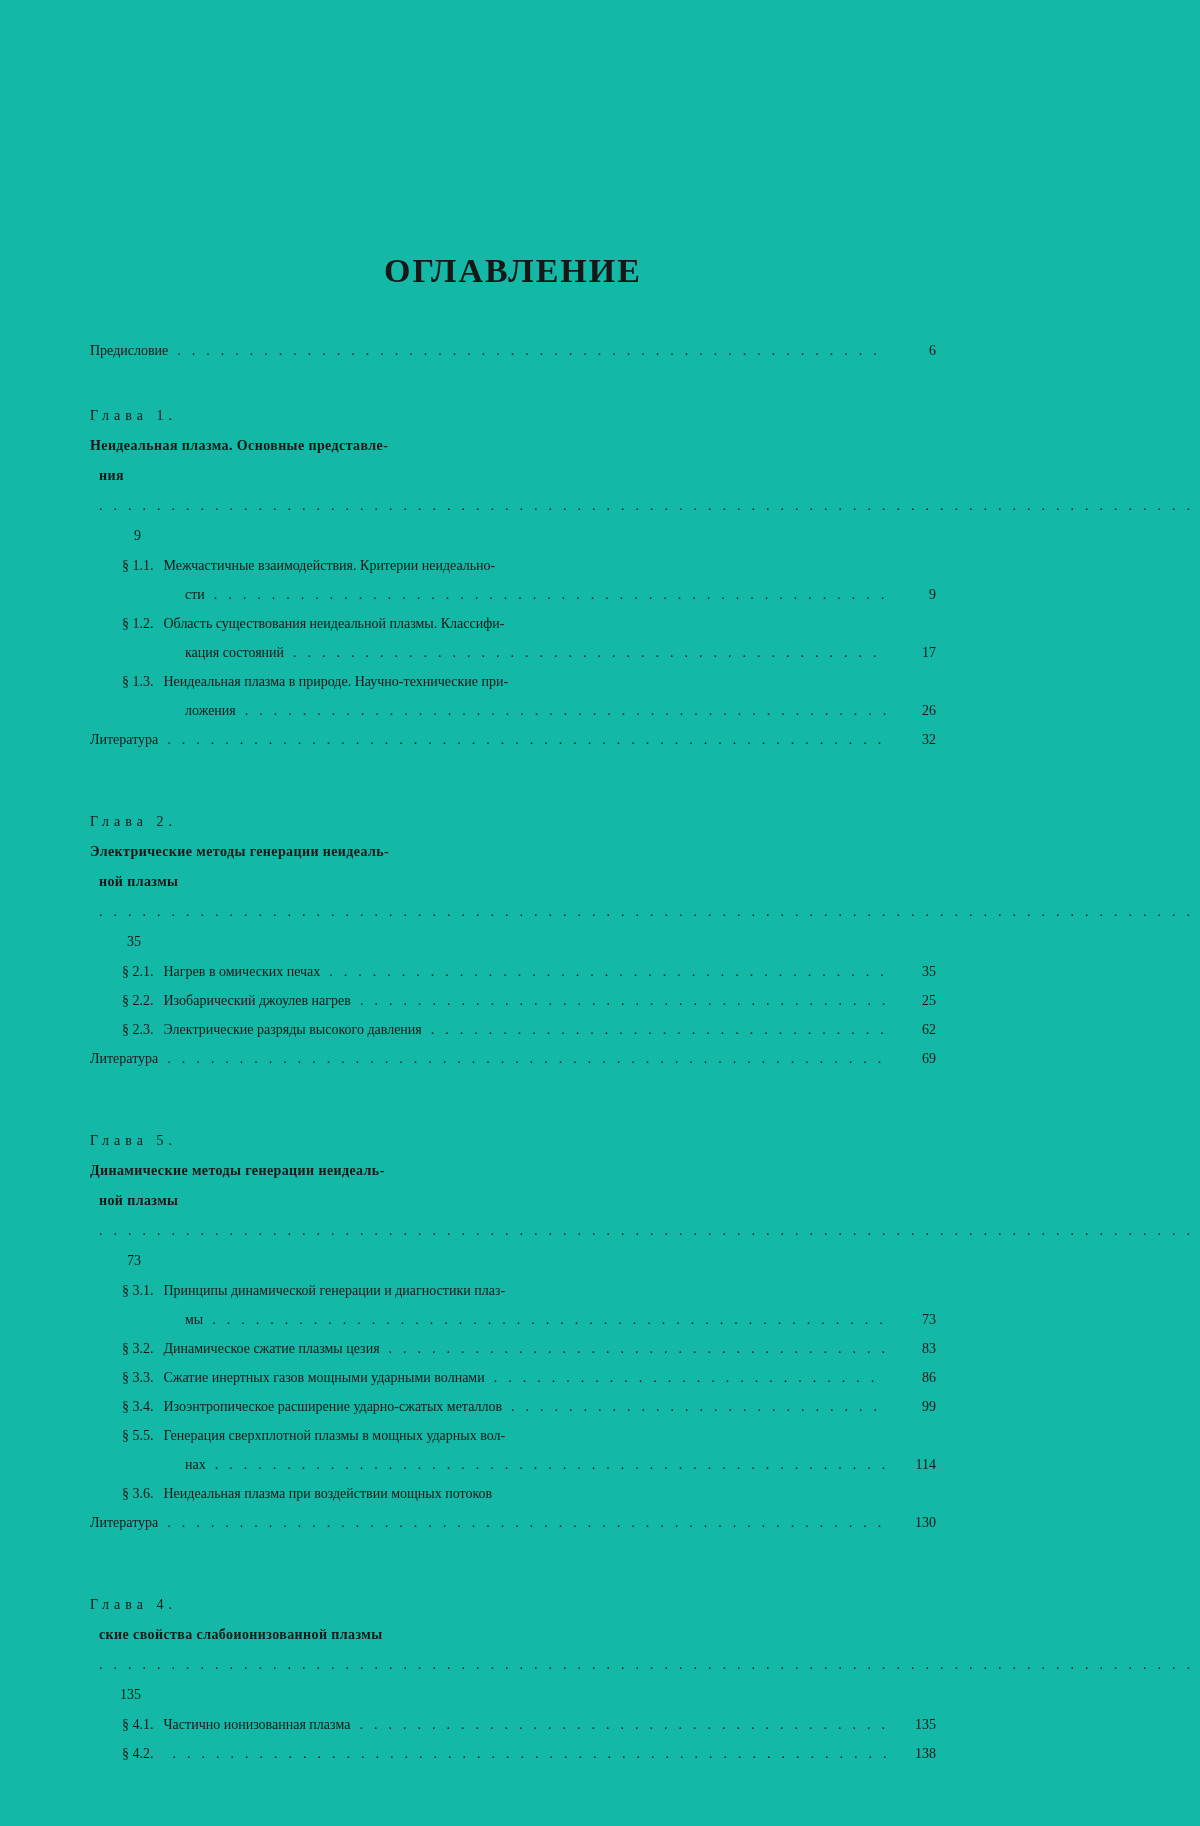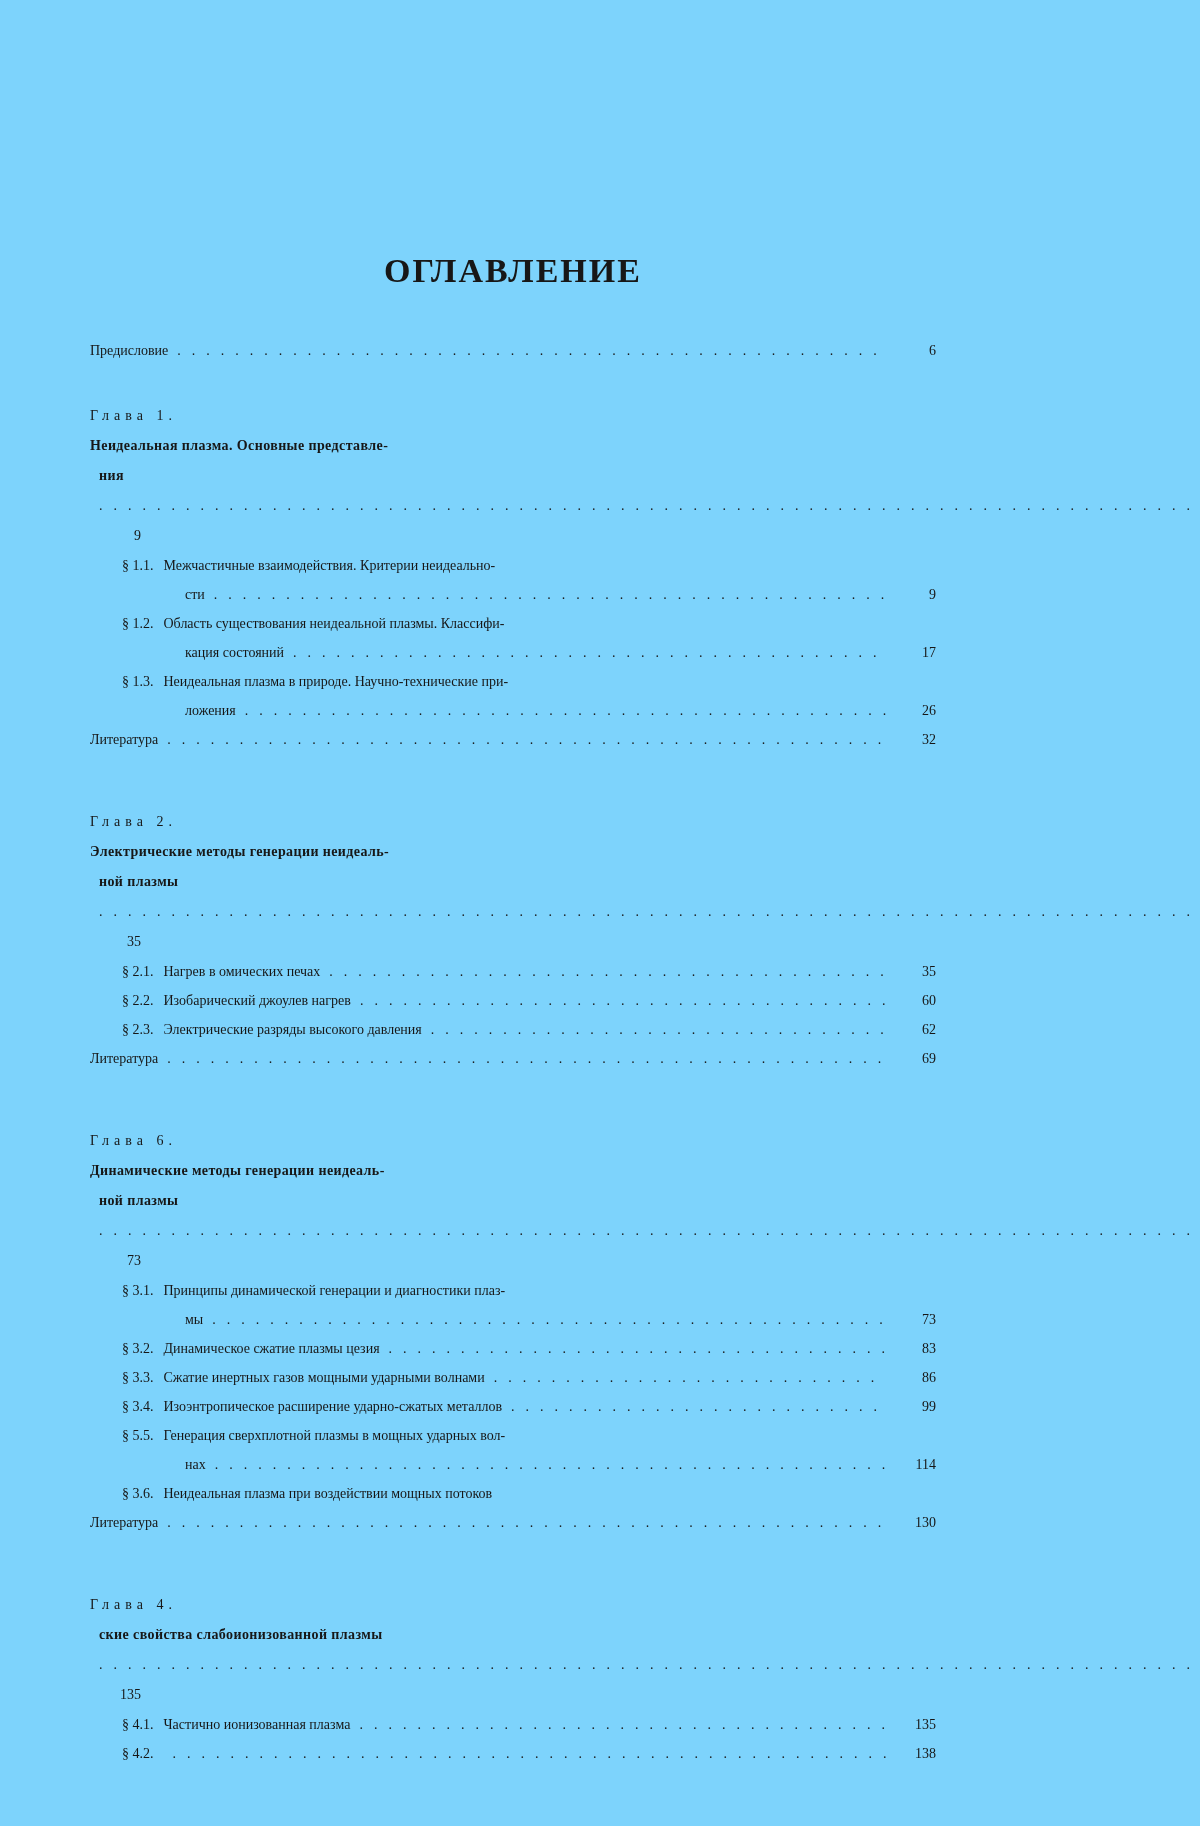--- a/index.html
+++ b/index.html
@@ -3,21 +3,21 @@
 <meta charset="utf-8">
 <style>
   * { box-sizing: border-box; }
   html, body { margin: 0; padding: 0; }
   body { background: #ffffff; }
 
   .page {
     position: relative;
     width: 1200px;
     height: 1826px;
-    background: #7dd3fc;
+    background: #14b8a6;
     overflow: hidden;
     font-family: "Liberation Serif", "DejaVu Serif", serif;
     color: #171717;
   }
 
   .content {
     position: absolute;
     left: 90px;
     top: 252px;
     width: 846px;
@@ -168,41 +168,41 @@
             <span class="txt">Нагрев в омических печах</span>
             <span class="leader"></span>
             <span class="page-num">35</span>
           </div>
         </div>
         <div class="entry kind-section">
           <div class="line first">
             <span class="label">§ 2.2.</span>
             <span class="txt">Изобарический джоулев нагрев</span>
             <span class="leader"></span>
-            <span class="page-num">60</span>
+            <span class="page-num">25</span>
           </div>
         </div>
         <div class="entry kind-section">
           <div class="line first">
             <span class="label">§ 2.3.</span>
             <span class="txt">Электрические разряды высокого давления</span>
             <span class="leader"></span>
             <span class="page-num">62</span>
           </div>
         </div>
         <div class="entry kind-plain">
           <div class="line first">
             <span class="txt">Литература</span>
             <span class="leader"></span>
             <span class="page-num">69</span>
           </div>
         </div>
         <div class="entry kind-chapter">
           <div class="line first">
-            <span class="label">Глава 6.</span>
+            <span class="label">Глава 5.</span>
             <span class="txt">Динамические методы генерации неидеаль-</span>
           </div>
           <div class="line cont">
             <span class="txt">ной плазмы</span>
             <span class="leader"></span>
             <span class="page-num">73</span>
           </div>
         </div>
         <div class="entry kind-section">
           <div class="line first">

